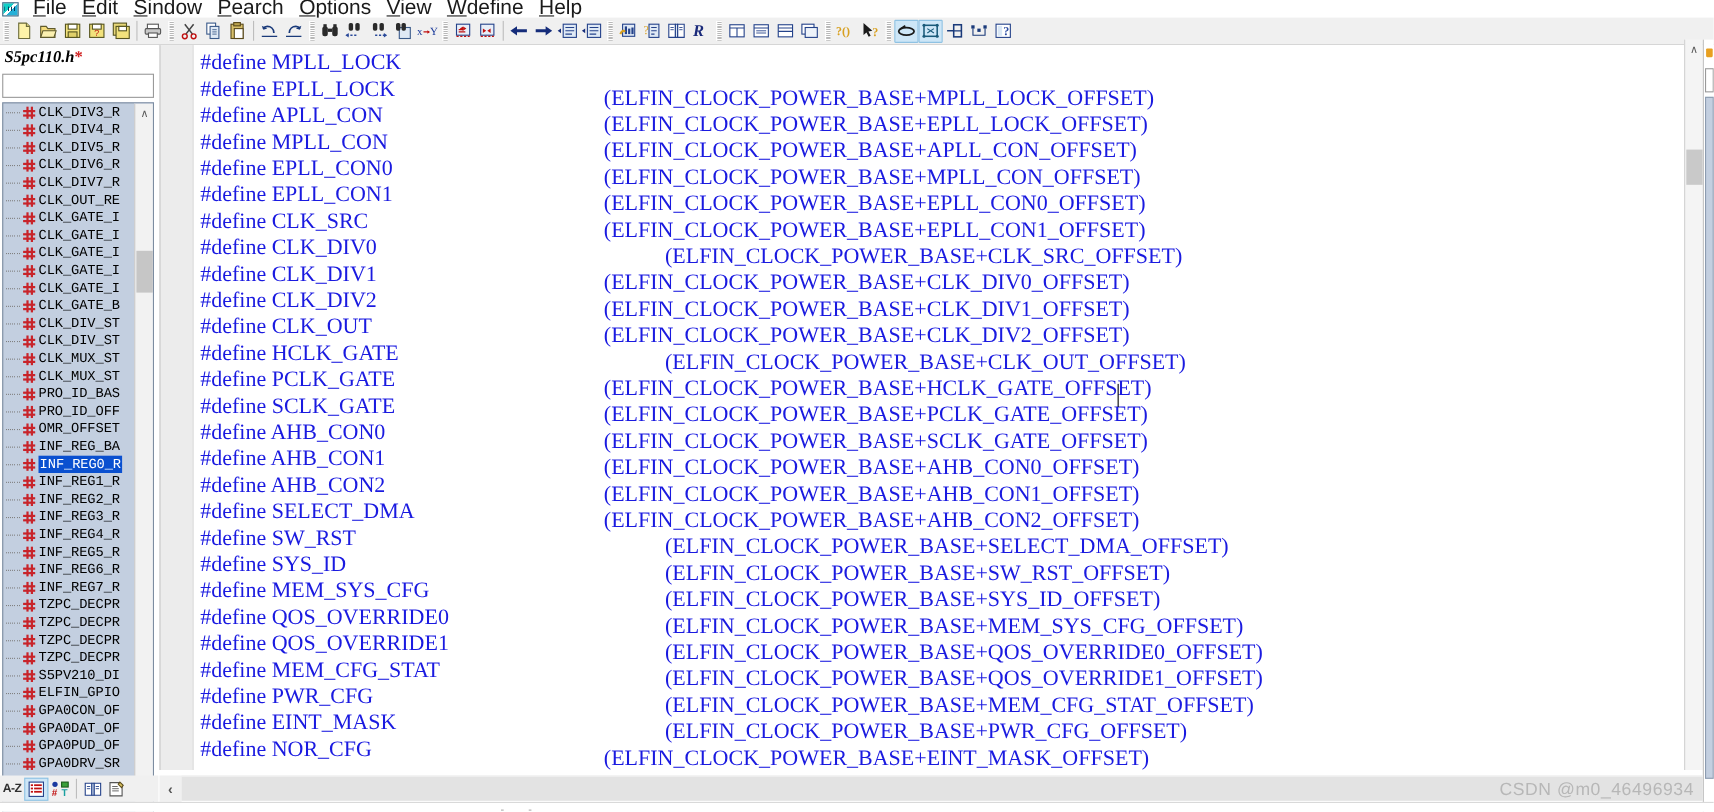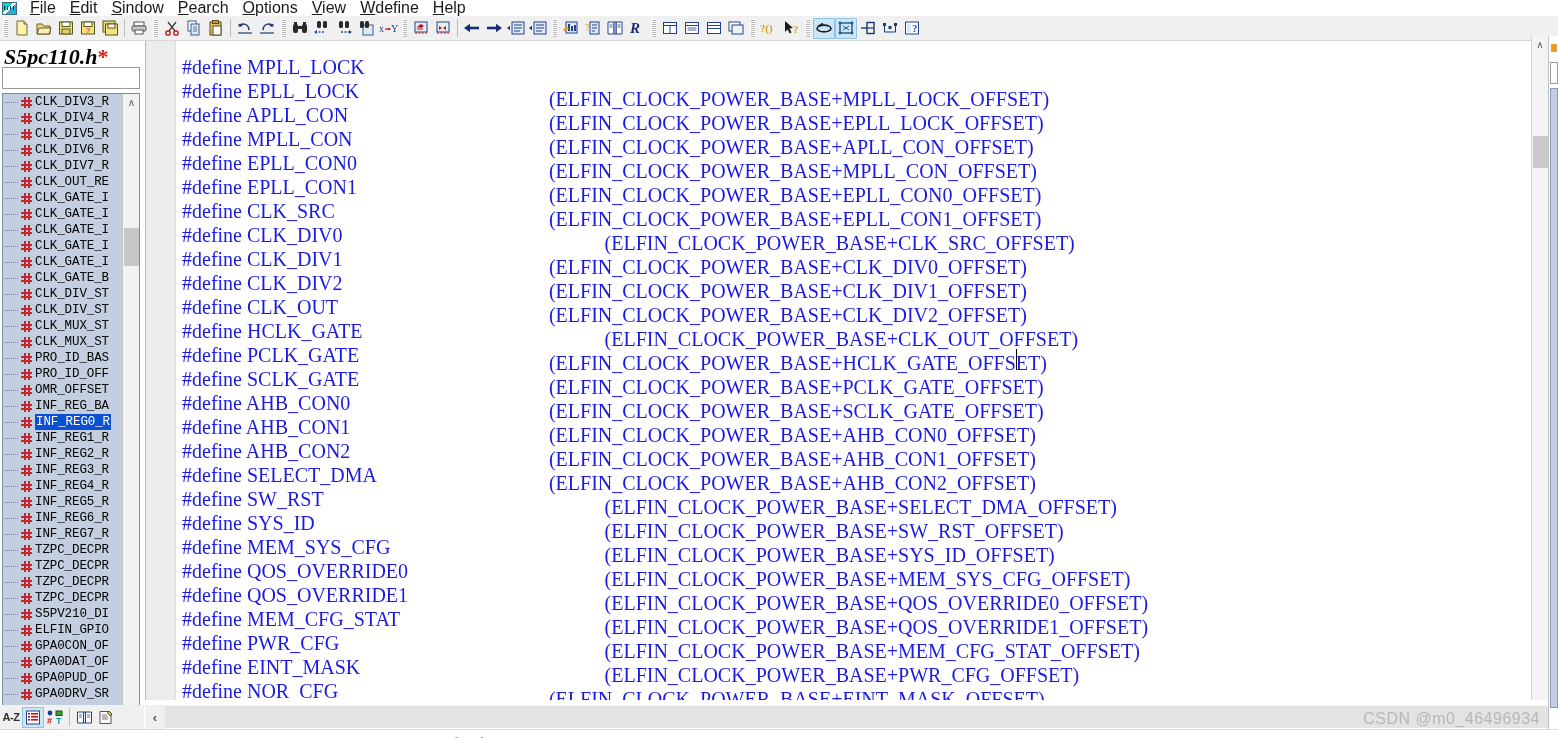--- a/index.html
+++ b/index.html
@@ -26,21 +26,21 @@
     border:1px solid #3a6a86;
     box-sizing:border-box;
     position:relative;
   }
   .app-icon::after{
     content:"";position:absolute;left:1px;top:3px;width:11px;height:4px;
     background:repeating-linear-gradient(90deg,#063b5c 0 1px,transparent 1px 3px);
   }
   .menu-item{
     padding:0 7px;height:16px;line-height:16px;
-    font-size:16px;color:#1a1a1a;
+    font-size:19px;color:#1a1a1a;
     font-family:"Liberation Sans", sans-serif;
     white-space:nowrap;cursor:default;
   }
   .menu-item u{text-decoration:underline;}
 
   
   .toolbar{
     position:absolute;left:0;top:16px;width:1558px;height:24px;
     background:#f0f0f0;
     border-bottom:1px solid #d6d6d6;
@@ -62,21 +62,21 @@
   .tb-btn svg{display:block;}
 
   
   .left-panel{
     position:absolute;left:0;top:41px;width:144px;height:659px;
     background:#ffffff;
   }
   .doc-title{
     position:absolute;left:4px;top:3px;
     font-family:"Liberation Serif", serif;
-    font-style:italic;font-weight:bold;font-size:22px;color:#000000;
+    font-style:italic;font-weight:bold;font-size:15px;color:#000000;
     white-space:nowrap;
   }
   .doc-title .star{color:#d02020;font-style:normal;}
   .filter-box{
     position:absolute;left:2px;top:26px;width:138px;height:22px;
     background:#ffffff;border:1px solid #9a9a9a;box-sizing:border-box;
   }
   .filter-box input{
     width:100%;height:100%;border:0;outline:0;background:transparent;
     font-family:"Liberation Sans", sans-serif;font-size:12px;padding:0 3px;
@@ -163,21 +163,21 @@
     position:absolute;left:0;top:0;width:30px;height:100%;
     background:#ececec;border-right:1px solid #dddddd;box-sizing:border-box;
   }
   .code{
     position:absolute;left:36px;top:0;right:0;bottom:0;
     font-family:"Liberation Serif","DejaVu Serif",serif;
     font-size:20px;
     line-height:24px;
     color:#1a1ae0;
     white-space:pre;
-    padding-top:14px;
+    padding-top:4px;
   }
   .code .ln{height:24px;position:relative;}
   .code .lhs{display:inline-block;}
   .code .rhs{position:absolute;display:inline-block;margin-top:32px;}
   .caret{
     position:absolute;width:1px;height:21px;background:#000000;
     left:858px;top:268px;
   }
 
   

